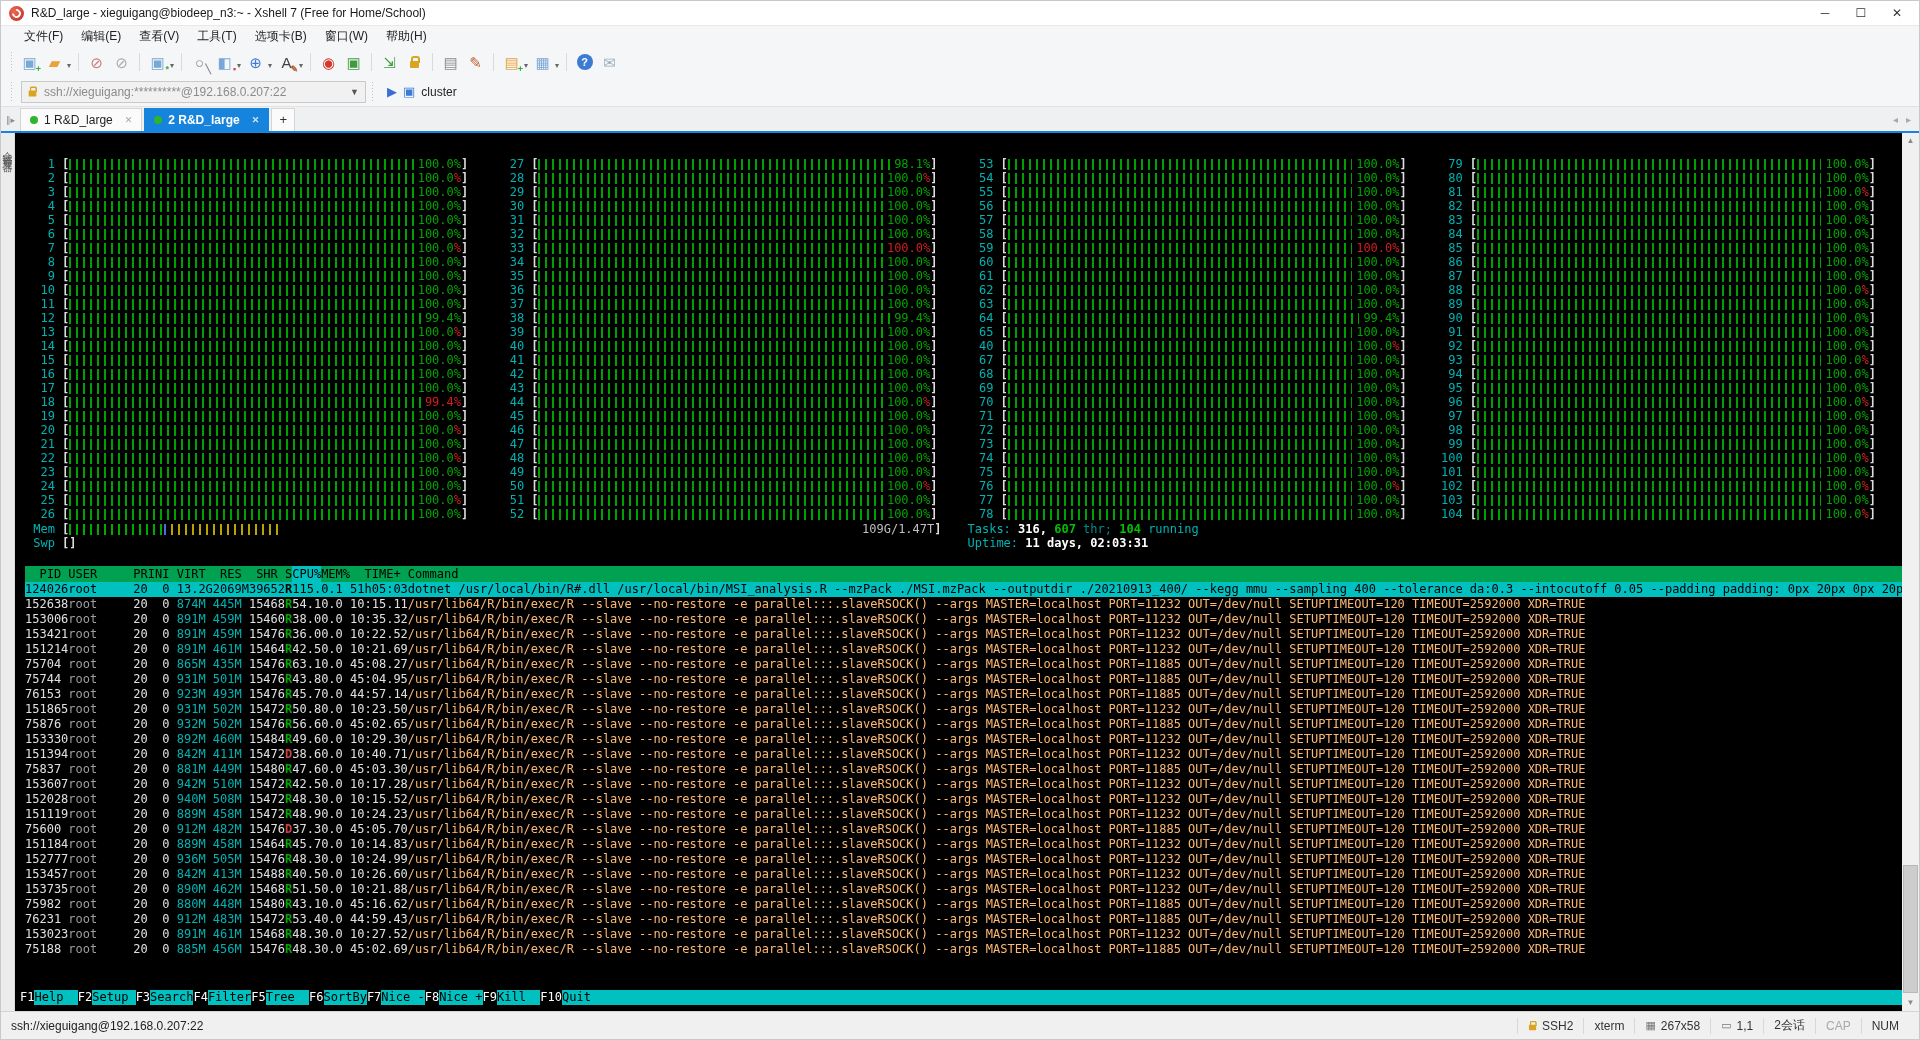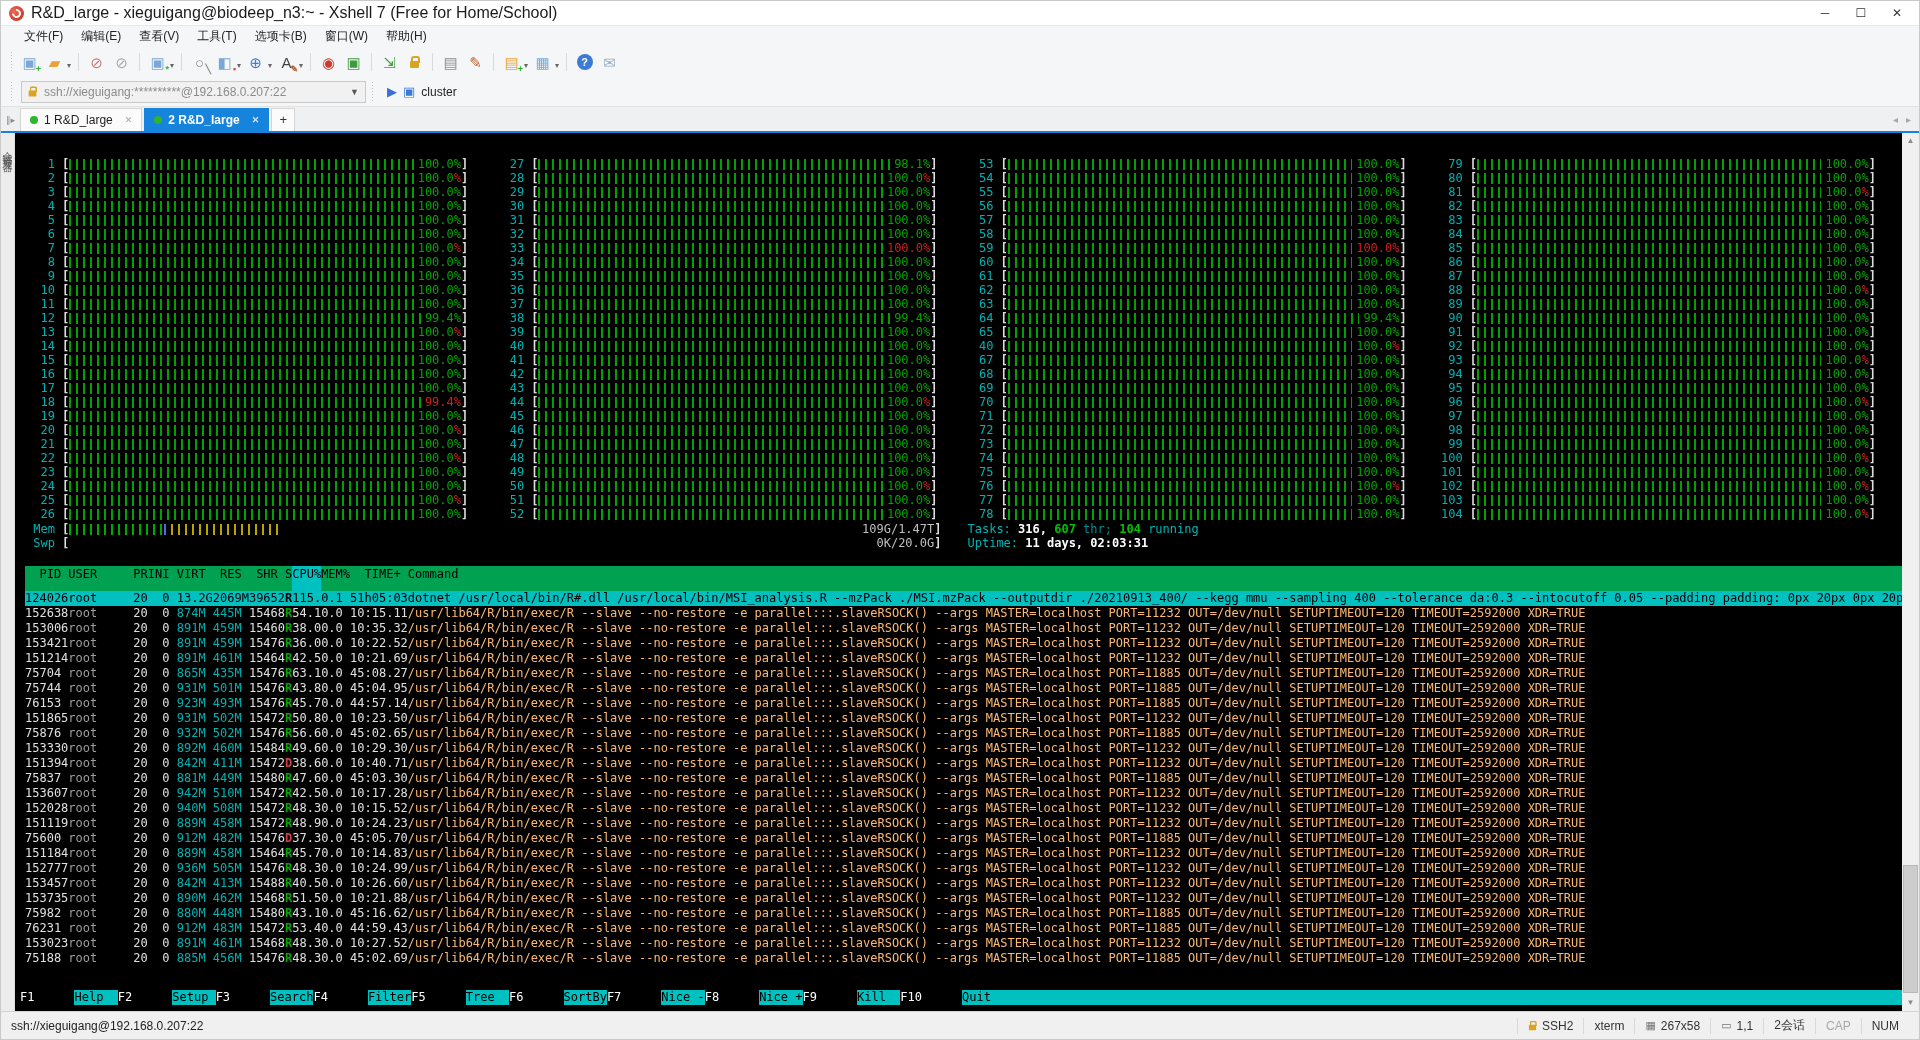--- a/index.html
+++ b/index.html
@@ -4,21 +4,21 @@
 <style>
   * { box-sizing: border-box; margin:0; padding:0; }
   html,body { width:1920px; height:1040px; overflow:hidden; background:#e8e8e8;
               font-family:"Liberation Sans", sans-serif; }
   .window { width:1920px; height:1040px; display:flex; flex-direction:column; background:#f5f5f5; border:1px solid #c9c9c9;}
 
   
   .titlebar { height:24px; background:#ffffff; display:flex; align-items:center; padding:0 4px 0 8px; flex:none;}
   .app-icon { width:15px; height:15px; border-radius:50%; background:radial-gradient(circle at 35% 35%, #ea6a55, #c22a1c); position:relative; margin-right:7px; flex:none;}
   .app-icon::after { content:""; position:absolute; inset:3px; border-radius:50%; border:2px solid #fff; border-left-color:transparent; transform:rotate(40deg); }
-  .title-text { font-size:16px; color:#1a1a1a; }
+  .title-text { font-size:12px; color:#1a1a1a; }
   .win-controls { margin-left:auto; display:flex; }
   .wc { width:36px; height:22px; text-align:center; line-height:22px; font-size:12px; color:#333; }
 
   
   .menubar { height:22px; background:#f5f6f7; border-top:1px solid #e8e8e8; display:flex; align-items:center; padding-left:14px; flex:none;}
   .menu-item { font-size:12px; color:#222; padding:2px 9px; }
 
   
   .toolbar { height:30px; background:#f5f6f7; display:flex; align-items:center; padding-left:4px; flex:none;}
   .grip { width:4px; height:20px; margin:0 4px; background-image:repeating-linear-gradient(to bottom,#c2c2c2 0 1px,transparent 1px 3px); background-size:1px 100%; background-repeat:no-repeat; background-position:center; flex:none;}
@@ -80,36 +80,36 @@
   .below { display:flex; margin-top:1px;}
   .left-bars { width:calc(50% + 4px); flex:none;}
   .bar-line { display:flex; align-items:center; height:14px; padding-right:26px;}
   .right-info { flex:1; }
   .info-line { height:14px; }
   .c-cyan { color:#00b3b3; } .c-wb { color:#ffffff; font-weight:bold; } .c-grn { color:#00c000; font-weight:bold; }
   .c-teal { color:#008b8b; } .c-blue { color:#86a7bd; }
 
   
   .ptable { margin-top:16px; margin-right:0; }
-  .thead { display:flex; background:#00a150; color:#000; height:25px; line-height:16px; white-space:pre;}
+  .thead { display:flex; background:#00a150; color:#000; height:16px; line-height:16px; white-space:pre;}
   .th { padding-right:1ch; flex:none; }
   .th.sort { background:#00c0c0; }
   .th.flex, .td.flex { flex:1; overflow:hidden; }
   .trow { display:flex; height:15px; line-height:15px; white-space:pre;}
   .trow.sel { background:#00c0c0; }
   .trow.sel .td { color:#000 !important; }
   .td { padding-right:1ch; flex:none; overflow:hidden;}
   .t-w { color:#e0e0e0; } .t-u { color:#9e9e9e; } .t-c { color:#00b3b3; }
   .t-g { color:#00a800; font-weight:bold;} .t-r { color:#d04040; font-weight:bold;} .t-cmd { color:#fdba74; }
 
   
   .fkbar { position:absolute; left:0; right:0; bottom:6px; display:flex; height:15px; line-height:15px; white-space:pre;}
   .fk-pre { width:5px; background:#000; flex:none;}
   .fk-key { color:#fff; background:#000; flex:none;}
-  .fk-label { color:#000; background:#00c0c0; flex:none;margin-left:40px;}
+  .fk-label { color:#000; background:#00c0c0; flex:none;}
   .fk-fill { flex:1; background:#00c0c0;}
 
   
   .statusbar { height:28px; background:#f0f0f0; border-top:1px solid #d4d4d4; display:flex; align-items:center; font-size:12px; color:#333; padding:0 10px; flex:none;}
   .sb-left { flex:1; color:#222;}
   .sb-item { display:flex; align-items:center; gap:5px; padding:0 10px; border-left:1px solid #d8d8d8; height:16px;}
   .sb-item .ic { color:#777; font-size:11px; }
   .sb-item.dim { color:#a8a8a8; }
   .sb-item .css-lock { transform:scale(.8); margin-top:3px;}
 </style>
@@ -1103,24 +1103,20 @@
                 <span class="seg" style="width: 0.8%; color: rgb(79, 107, 216);"></span>
                 <span class="seg" style="width: 12.5%; color: rgb(184, 165, 0);"></span>
               <span class="spacer"></span>
               <span class="mem-val">109G/1.47T</span>
             </div>
             <span class="br">]</span>
           </div>
           <div class="bar-line">
             <span class="mlabel">Swp</span>
             <span class="br">[</span>
-            <div class="bar nofill">
-              <span class="spacer"></span>
-              <span class="mem-val">0K/20.0G</span>
-            </div>
             <span class="br">]</span>
           </div>
         </div>
         <div class="right-info">
           <div class="info-line">
             <span class="c-cyan">Tasks: </span><span class="c-wb">316, </span><span class="c-grn">607 </span><span class="c-teal">thr; </span><span class="c-grn">104 </span><span class="c-cyan">running</span>
           </div>
           <div class="info-line">
             <span class="c-cyan">Uptime: </span><span class="c-wb">11 days, 02:03:31</span>
           </div>

